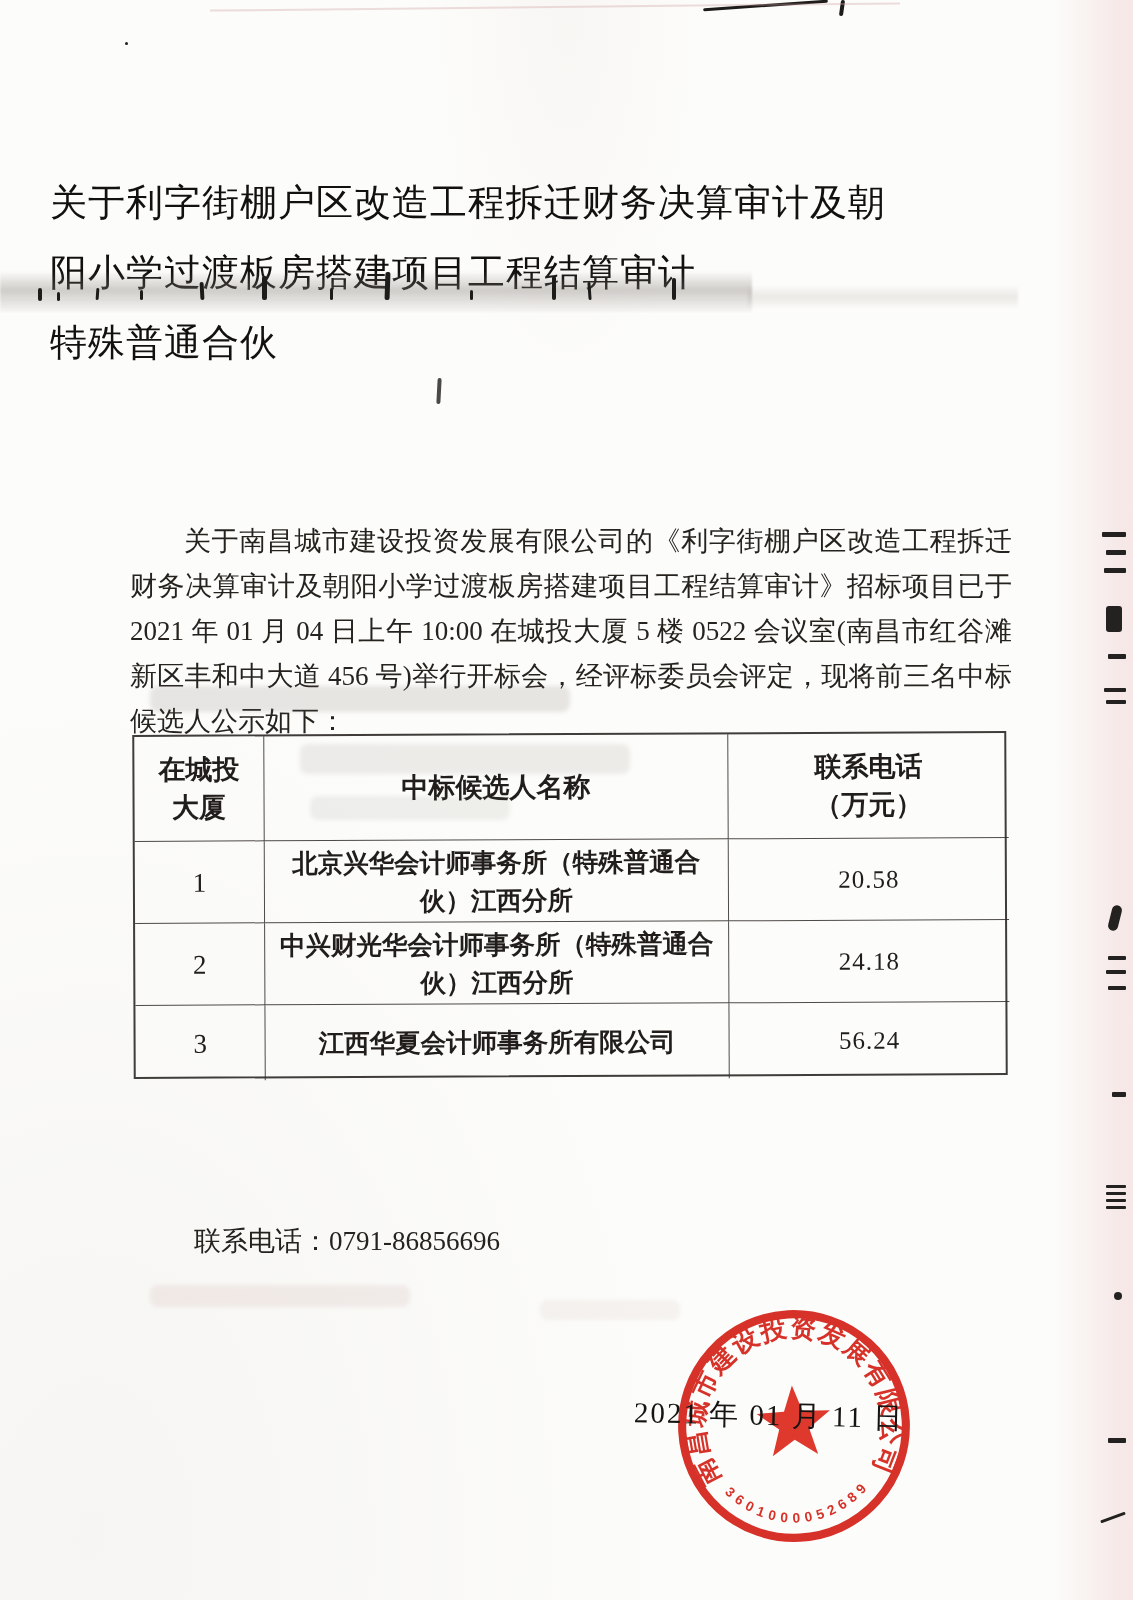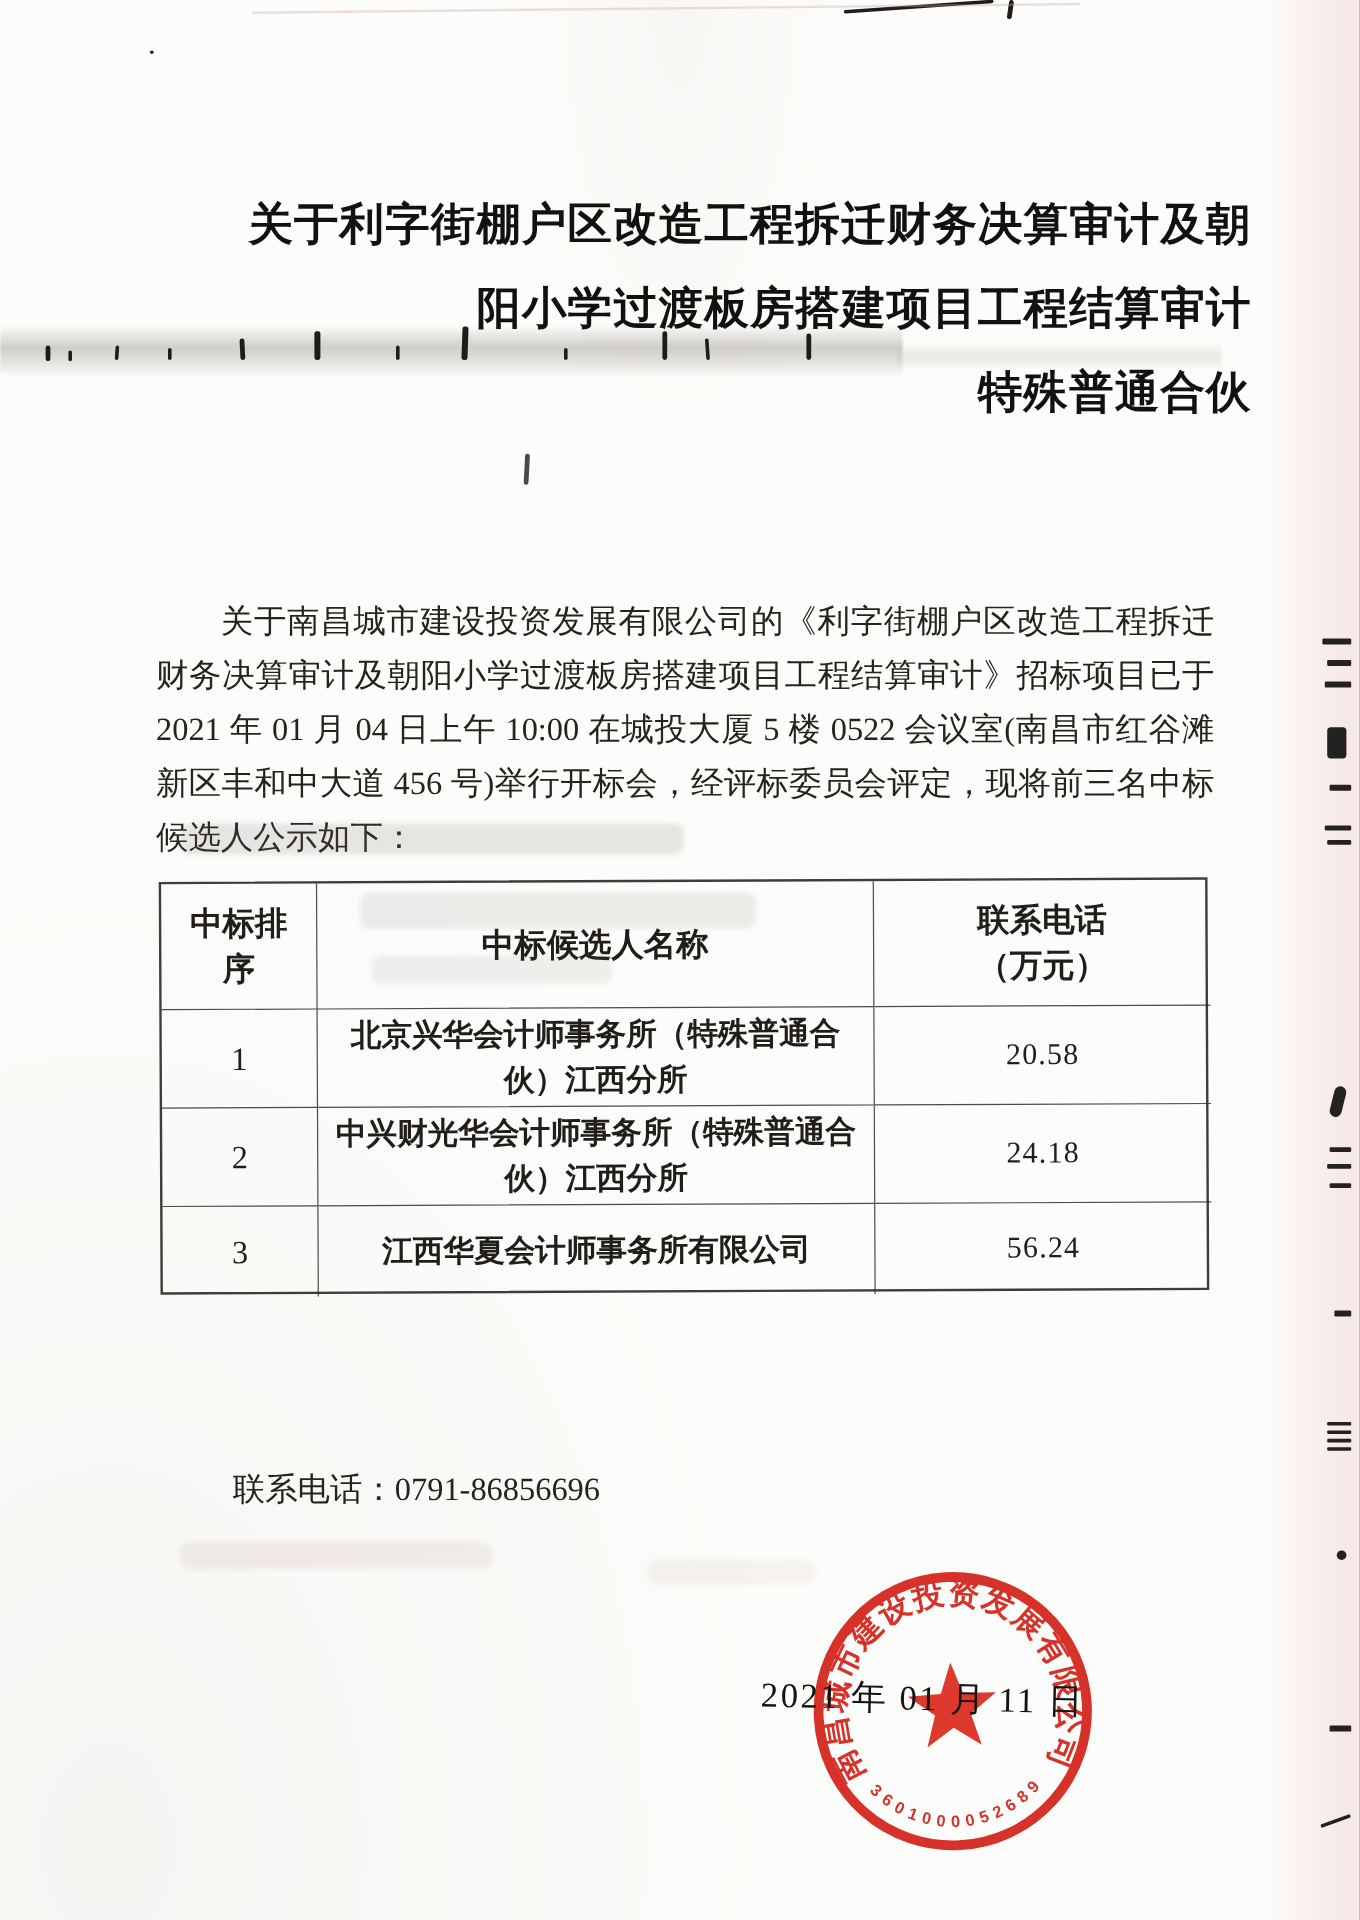--- a/index.html
+++ b/index.html
@@ -10,37 +10,37 @@
     overflow:hidden;
     background:
       linear-gradient(to right, rgba(255,255,255,0) 93%, rgba(240,216,216,0.55) 99%),
       radial-gradient(ellipse at 8% 96%, rgba(200,195,188,0.12), transparent 42%),
       radial-gradient(ellipse at 50% 0%, rgba(235,230,225,0.25), transparent 18%),
       #fcfcfa;
     font-family:"Liberation Serif","DejaVu Serif",serif;
     color:#1c1a18;
   }
   .title{
-    position:absolute;top:152px;left:50px;right:90px;
-    text-align:right;
+    position:absolute;top:168px;left:50px;right:90px;
+    text-align:left;
     font-family:"Liberation Sans","DejaVu Sans",sans-serif;
-    font-weight:700;
+    font-weight:400;
     font-size:37px;
     line-height:70px;
     letter-spacing:1px;
     color:#121110;
   }
   .bodytext{
     position:absolute;left:130px;width:882px;
     font-size:27px;line-height:45px;
     text-align:justify;
     color:#26231f;
   }
   .indent{text-indent:2em;}
-  .intro{top:451px;margin-top:45px;}
+  .intro{top:474px;margin-top:45px;}
   .notice{top:1093px;}
   .contact{top:1192px;padding-left:64px;width:818px;}
   .bidtable{
     position:absolute;left:133px;top:733px;
     width:874px;height:344px;
     display:grid;
     grid-template-columns:130px 464px 280px;
     grid-template-rows:105px 82px 82px 75px;
     border:2.5px solid rgba(42,39,35,0.9);
     box-sizing:border-box;
@@ -100,21 +100,21 @@
 
   <div class="title">
     <div>关于利字街棚户区改造工程拆迁财务决算审计及朝</div>
     <div>阳小学过渡板房搭建项目工程结算审计</div>
     <div>特殊普通合伙</div>
   </div>
 
   <p class="bodytext intro indent">关于南昌城市建设投资发展有限公司的《利字街棚户区改造工程拆迁财务决算审计及朝阳小学过渡板房搭建项目工程结算审计》招标项目已于 2021 年 01 月 04 日上午 10:00 在城投大厦 5 楼 0522 会议室(南昌市红谷滩新区丰和中大道 456 号)举行开标会，经评标委员会评定，现将前三名中标候选人公示如下：</p>
 
   <div class="bidtable">
-    <div class="cell hdr">中标排序</div>
+    <div class="cell hdr">在城投大厦</div>
     <div class="cell hdr">中标候选人名称</div>
     <div class="cell hdr lastcol hdr2line">
       <div>
         <span>联系电话</span>
         <span>（万元）</span>
       </div>
     </div>
 
     <div class="cell num">1</div>
     <div class="cell name">北京兴华会计师事务所（特殊普通合伙）江西分所</div>

